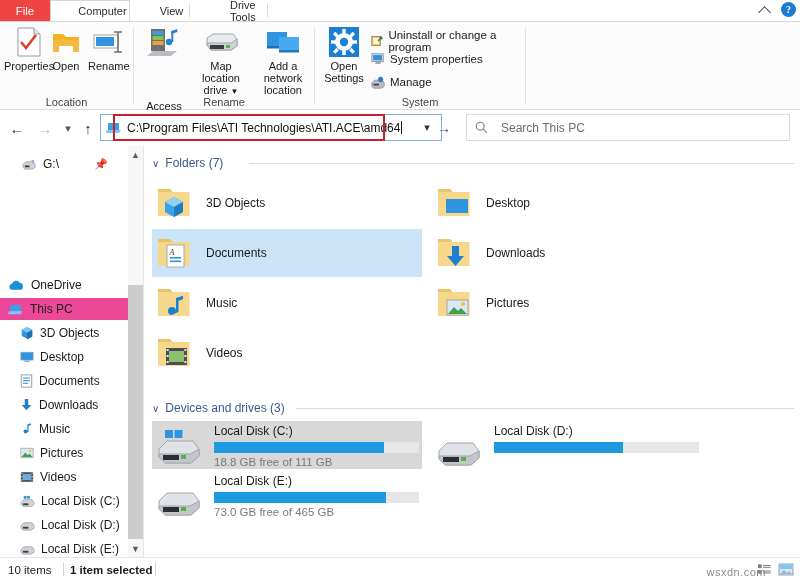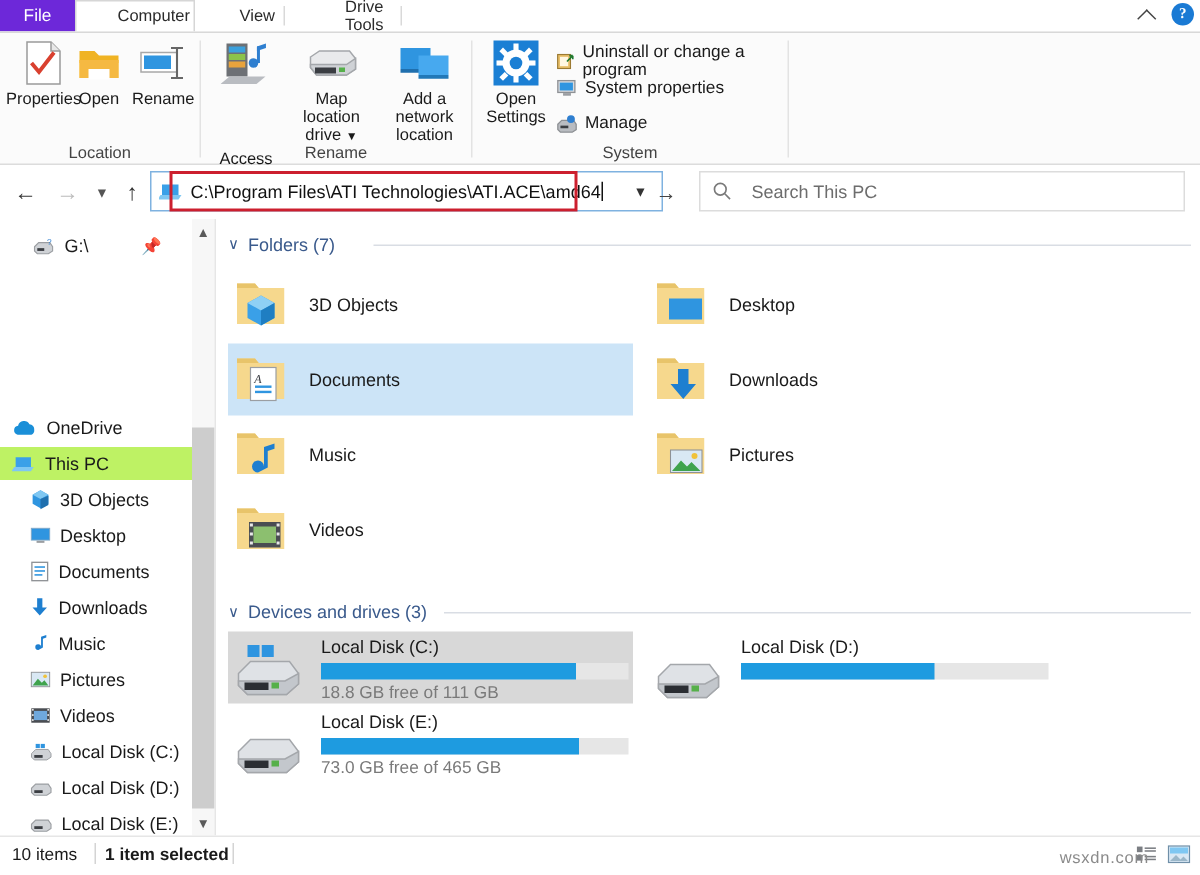--- a/index.html
+++ b/index.html
@@ -10,21 +10,21 @@
     color: #1a1a1a;
     background: #ffffff;
     overflow: hidden;
   }
   .window { position: relative; width: 800px; height: 583px; background:#fff; }
 
   
   .tabstrip { position:absolute; top:0; left:0; width:800px; height:21px; background:#ffffff; }
   .tab-file {
     position:absolute; left:0; top:0; width:50px; height:21px;
-    background:#6d28d9; color:#ffffff; font-size:11.5px;
+    background:#ef4444; color:#ffffff; font-size:11.5px;
     display:flex; align-items:center; justify-content:center;
   }
   .tab { position:absolute; top:0; height:21px; display:flex; align-items:center;
          justify-content:center; font-size:11px; color:#2b2b2b; background:#ffffff;padding-left:25px; }
   .tab.active { background:#ffffff; border-left:1px solid #d6d6d6; border-right:1px solid #d6d6d6;
                 border-top:1px solid #d6d6d6; }
   .tab-sep { position:absolute; top:4px; width:1px; height:13px; background:#d9d9d9; }
   .tabstrip-right { position:absolute; right:4px; top:2px; display:flex; align-items:center; gap:9px; }
   .chev-up { width:14px; height:14px; position:relative; }
   .chev-up::before {
@@ -73,21 +73,21 @@
   .navpane { position:absolute; left:0; top:146px; width:128px; height:411px; background:#ffffff; }
   .navsb { position:absolute; left:128px; top:146px; width:15px; height:411px; background:#f7f7f7; }
   .navsb-thumb { position:absolute; left:0; width:15px; background:#cdcdcd; }
   .navsb-arrow { position:absolute; left:0; width:15px; height:17px; display:flex;
                  align-items:center; justify-content:center; font-size:9px; color:#5a5a5a; }
   .vsplit { position:absolute; left:143px; top:146px; width:1px; height:411px; background:#e6e6e6; }
 
   .nav-item { position:absolute; left:0; height:22px; display:flex; align-items:center;
               font-size:12px; color:#1a1a1a; white-space:nowrap; }
   .nav-item .nm { margin-left:6px; }
-  .nav-item.sel { background:#bef264; width:128px; }
+  .nav-item.sel { background:#ec4899; width:128px; }
   .pin { position:absolute; right:20px; color:#9a9a9a; font-size:11px; }
 
   .content { position:absolute; left:144px; top:146px; width:656px; height:411px; background:#ffffff; }
 
   .grp-header { position:absolute; left:8px; height:18px; display:flex; align-items:center;
                 font-size:12px; color:#3a5a8c; }
   .grp-header .chev { font-size:10px; margin-right:6px; color:#3a5a8c; }
   .grp-line { position:absolute; height:1px; background:#d9dde4; }
 
   .tile { position:absolute; width:270px; height:48px; display:flex; align-items:center; }

